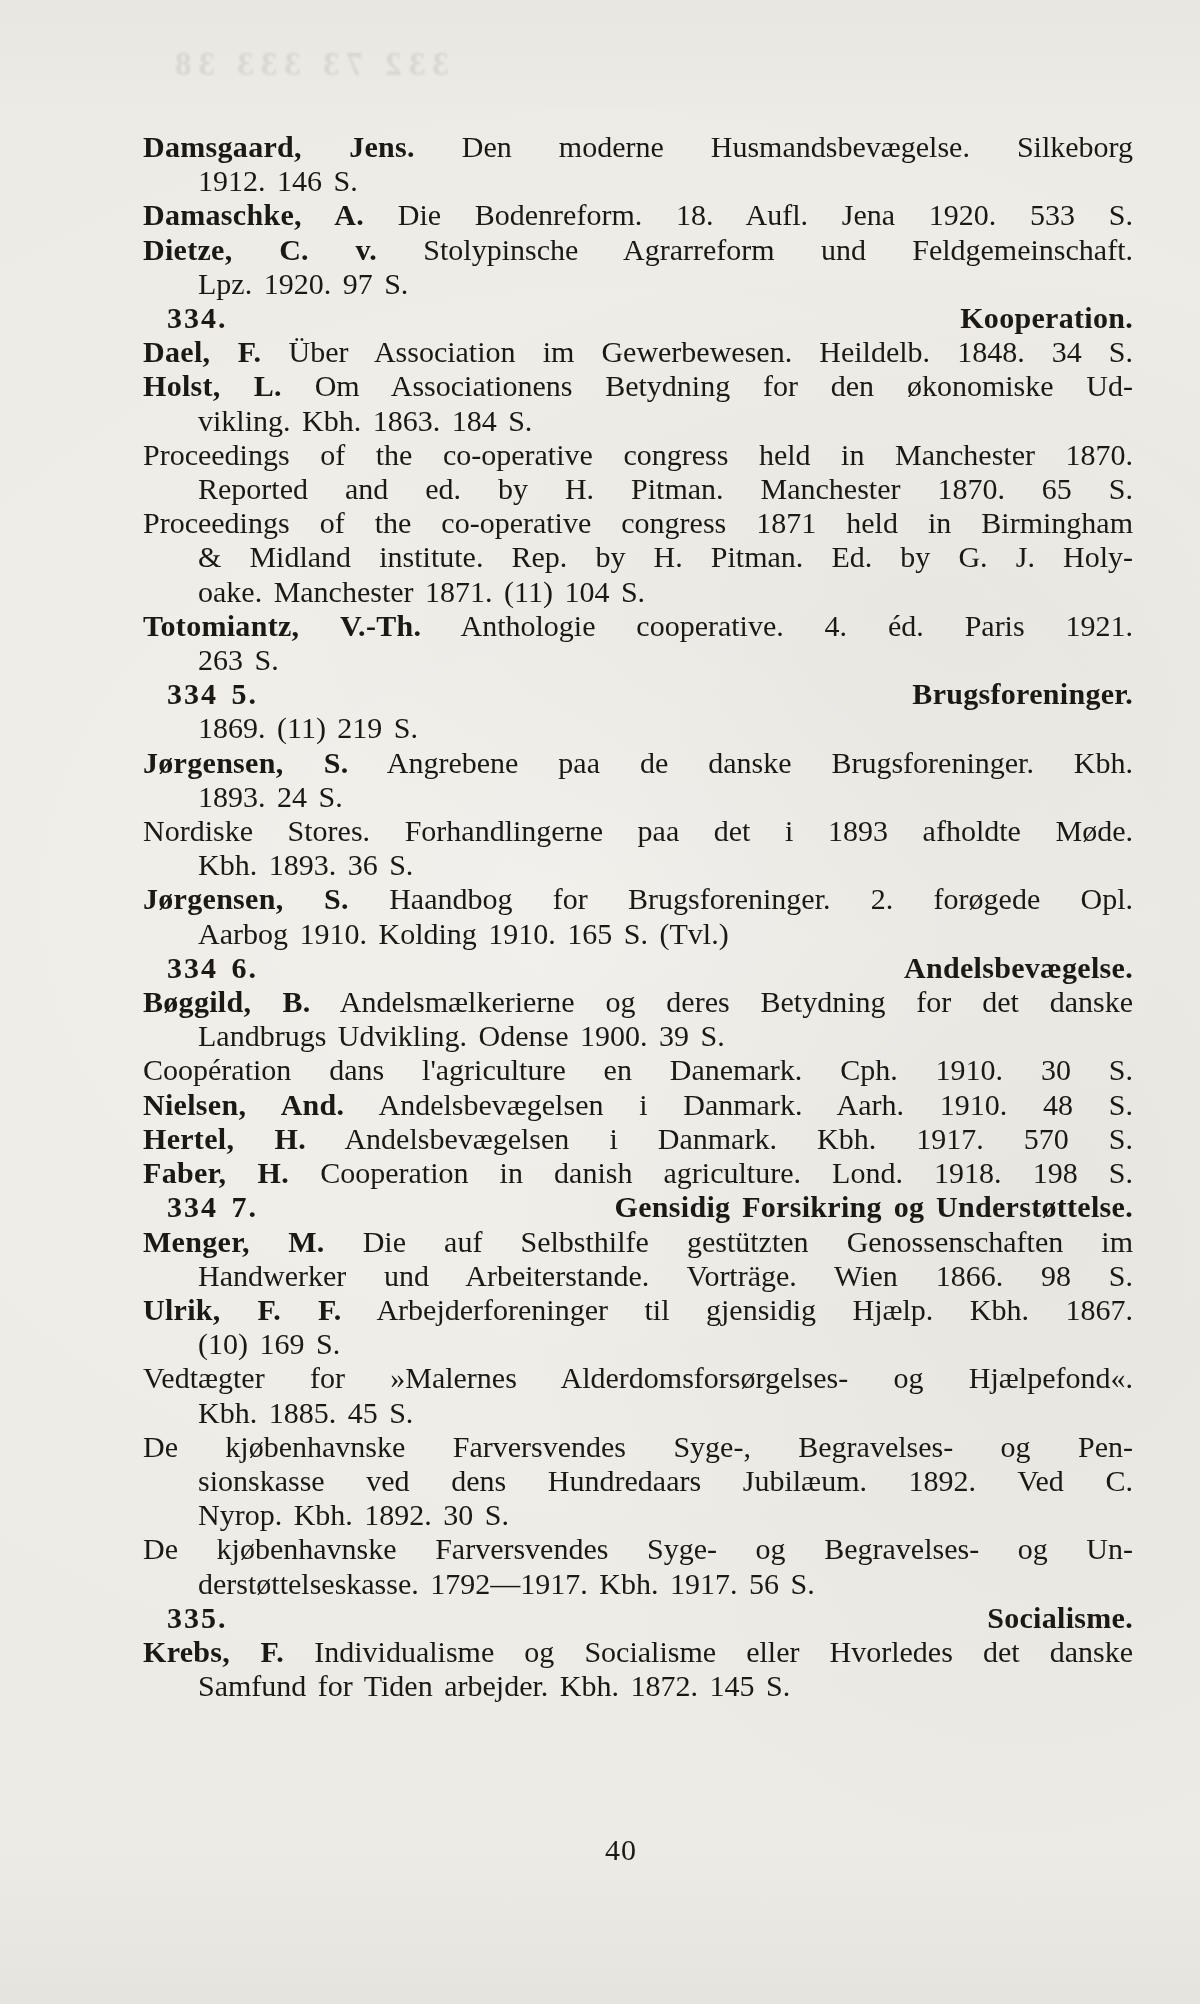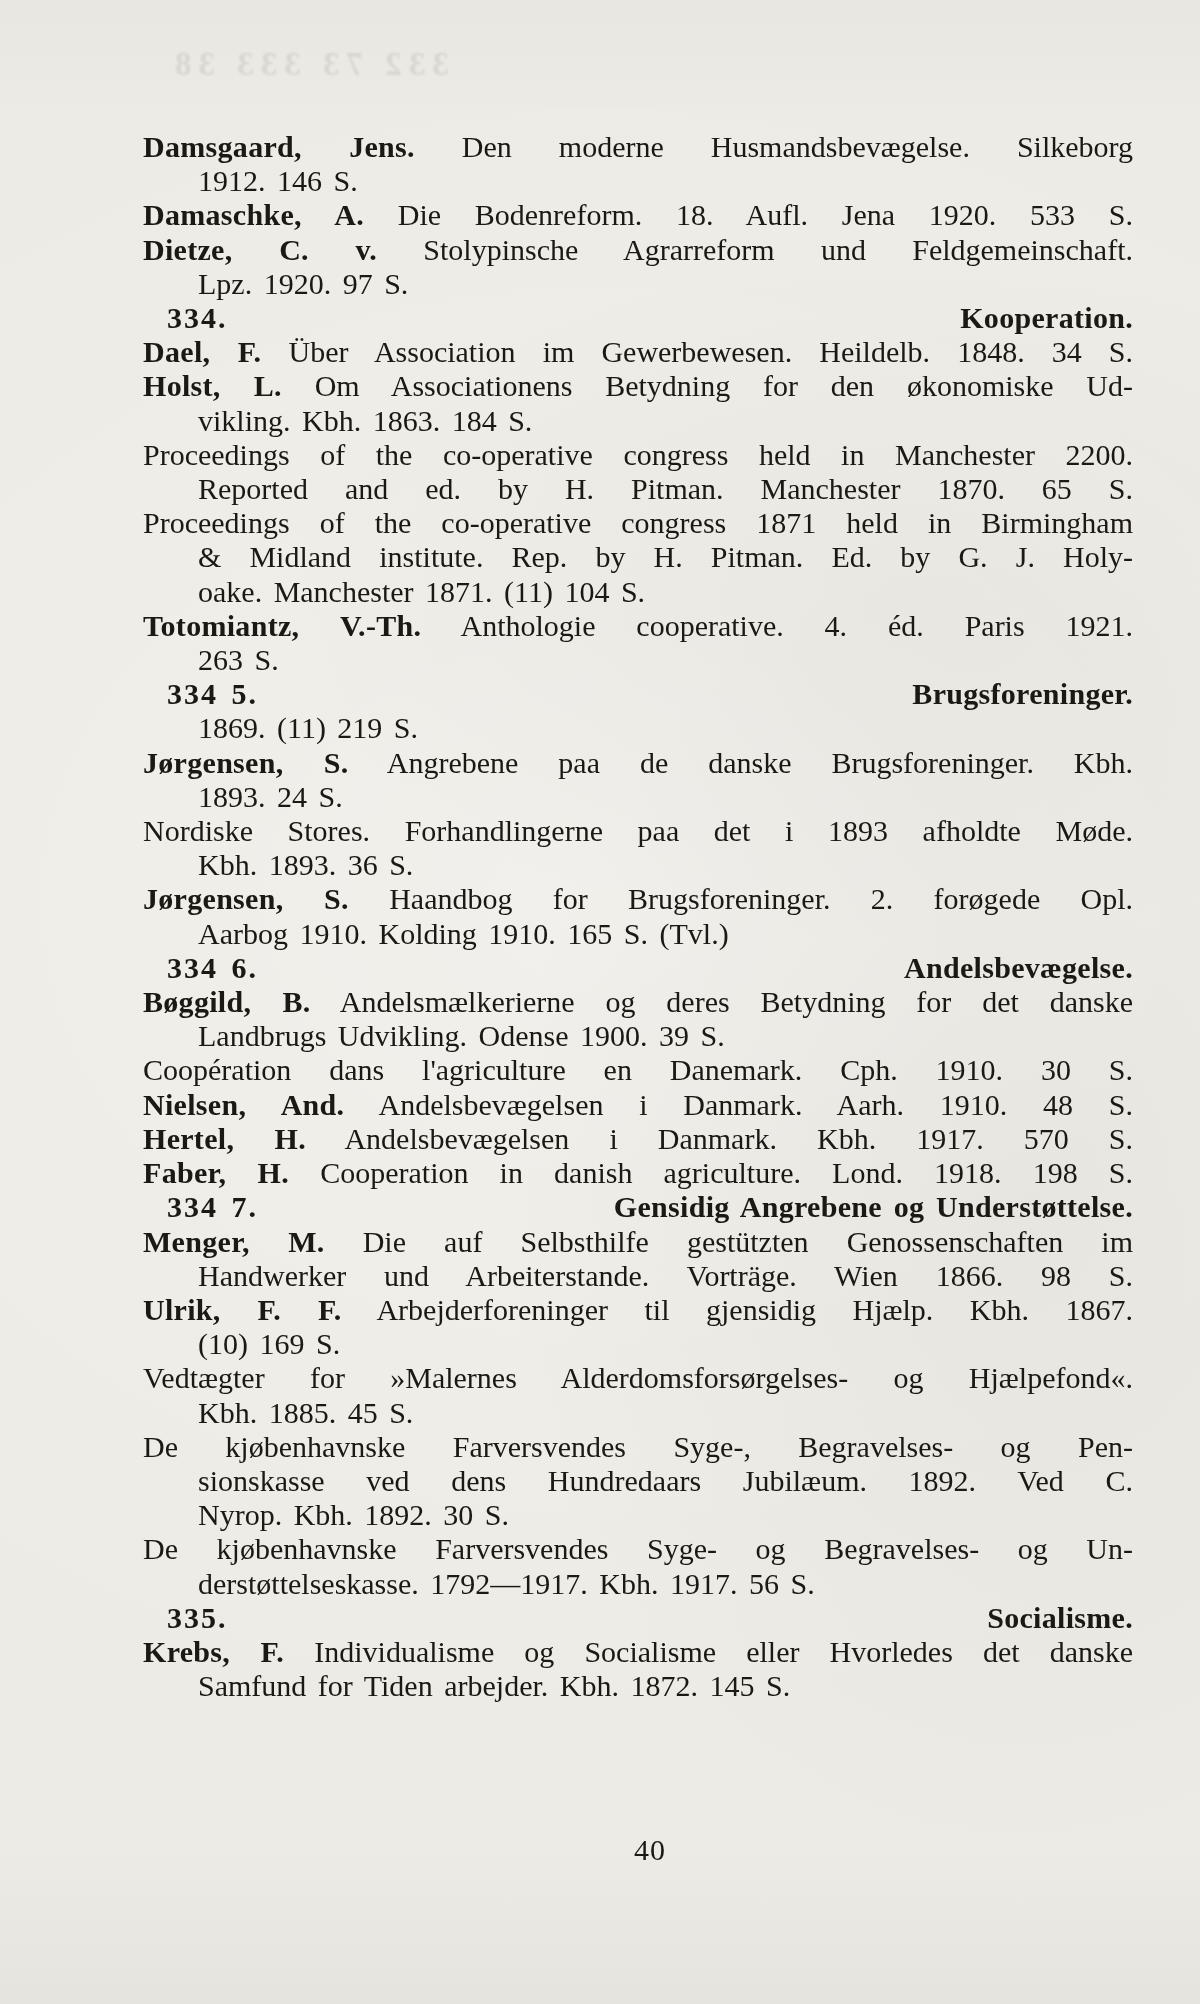--- a/index.html
+++ b/index.html
@@ -76,21 +76,21 @@
   .sec-num {
     letter-spacing: 2px;
     margin-left: 24px;
   }
   .sec-title {
     letter-spacing: 0.3px;
   }
   .page-number {
     position: absolute;
     top: 1833px;
-    left: 155px;
+    left: 126px;
     width: 990px;
     text-align: center;
     font-size: 30px;
     letter-spacing: 1px;
   }
 </style>
 </head>
 <body>
 
 <div class="paper-texture"></div>
@@ -114,21 +114,21 @@
       <span class="sec-title">Kooperation.</span>
     </div>
     <div class="entry">
       <div class="bib-line just"><span class="author">Dael, F.</span> Über Association im Gewerbewesen. Heildelb. 1848. 34 S.</div>
     </div>
     <div class="entry">
       <div class="bib-line just"><span class="author">Holst, L.</span> Om Associationens Betydning for den økonomiske Ud-</div>
       <div class="bib-line cont">vikling. Kbh. 1863. 184 S.</div>
     </div>
     <div class="entry">
-      <div class="bib-line just">Proceedings of the co-operative congress held in Manchester 2200.</div>
+      <div class="bib-line just">Proceedings of the co-operative congress held in Manchester 1870.</div>
       <div class="bib-line cont just">Reported and ed. by H. Pitman. Manchester 1870. 65 S.</div>
     </div>
     <div class="entry">
       <div class="bib-line just">Proceedings of the co-operative congress 1871 held in Birmingham</div>
       <div class="bib-line cont just">&amp; Midland institute. Rep. by H. Pitman. Ed. by G. J. Holy-</div>
       <div class="bib-line cont">oake. Manchester 1871. (11) 104 S.</div>
     </div>
     <div class="entry">
       <div class="bib-line just"><span class="author">Totomiantz, V.-Th.</span> Anthologie cooperative. 4. éd. Paris 1921.</div>
       <div class="bib-line cont">263 S.</div>
@@ -169,21 +169,21 @@
       <div class="bib-line just"><span class="author">Nielsen, And.</span> Andelsbevægelsen i Danmark. Aarh. 1910. 48 S.</div>
     </div>
     <div class="entry">
       <div class="bib-line just"><span class="author">Hertel, H.</span> Andelsbevægelsen i Danmark. Kbh. 1917. 570 S.</div>
     </div>
     <div class="entry">
       <div class="bib-line just"><span class="author">Faber, H.</span> Cooperation in danish agriculture. Lond. 1918. 198 S.</div>
     </div>
     <div class="sec-row">
       <span class="sec-num">334 7.</span>
-      <span class="sec-title">Gensidig Angrebene og Understøttelse.</span>
+      <span class="sec-title">Gensidig Forsikring og Understøttelse.</span>
     </div>
     <div class="entry">
       <div class="bib-line just"><span class="author">Menger, M.</span> Die auf Selbsthilfe gestützten Genossenschaften im</div>
       <div class="bib-line cont just">Handwerker und Arbeiterstande. Vorträge. Wien 1866. 98 S.</div>
     </div>
     <div class="entry">
       <div class="bib-line just"><span class="author">Ulrik, F. F.</span> Arbejderforeninger til gjensidig Hjælp. Kbh. 1867.</div>
       <div class="bib-line cont">(10) 169 S.</div>
     </div>
     <div class="entry">

